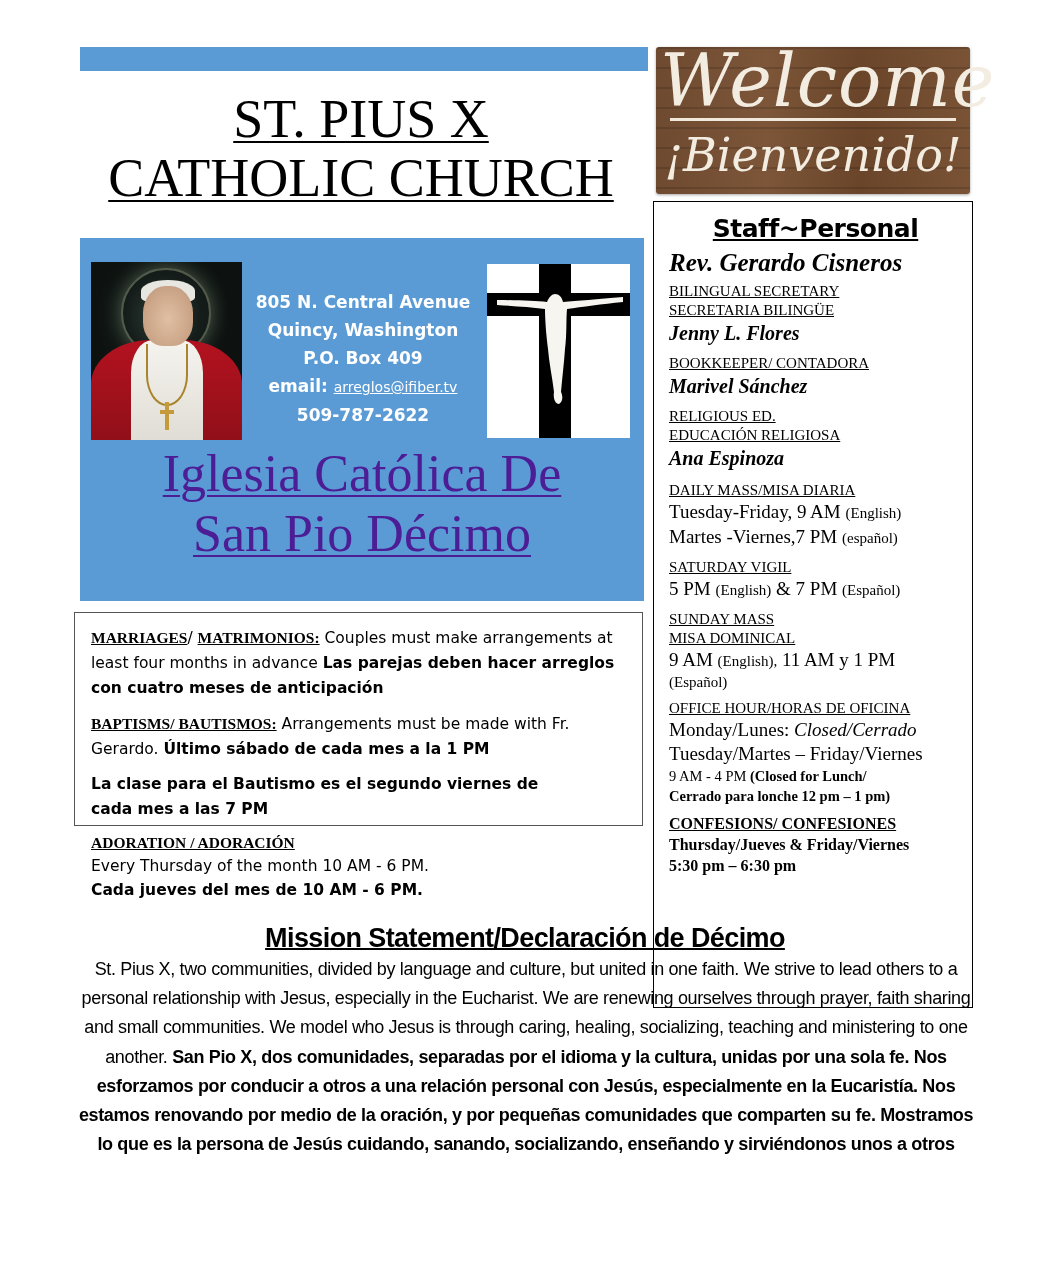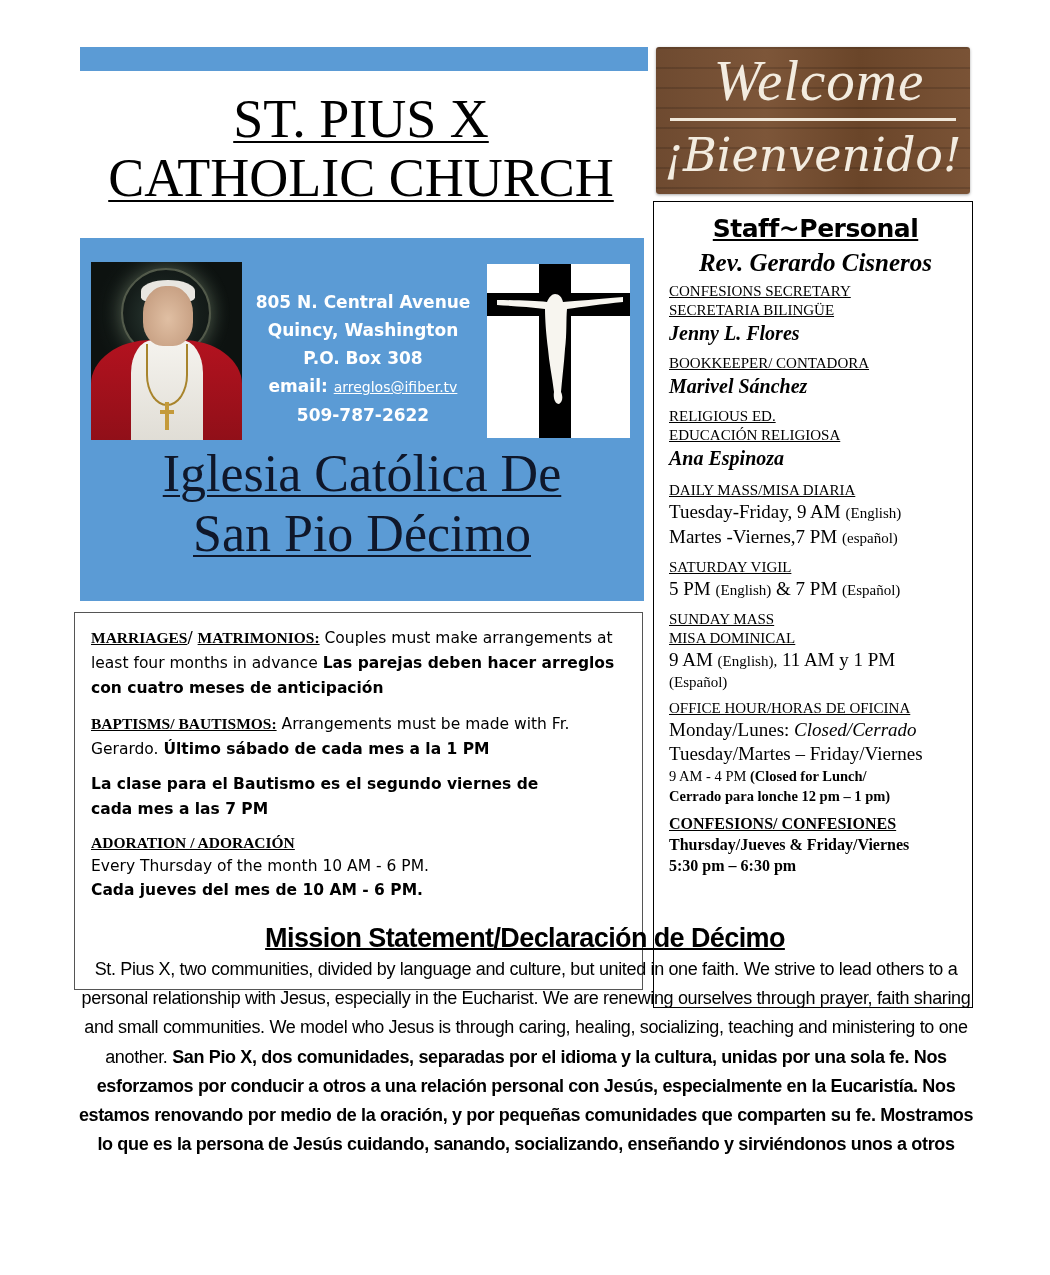--- a/index.html
+++ b/index.html
@@ -16,21 +16,21 @@
     font-family: "Liberation Serif", serif; font-size: 54px; line-height: 59px; text-decoration: underline; }
   .church-title span { text-decoration: underline; text-decoration-thickness: 2px; text-underline-offset: 4px; display: inline-block; }
 
   
   .welcome-sign { left: 656px; top: 47px; width: 314px; height: 147px;
     background:
       repeating-linear-gradient(180deg, rgba(0,0,0,0.14) 0px, rgba(0,0,0,0.14) 2px, transparent 2px, transparent 20px),
       linear-gradient(90deg, #6e4a30 0%, #7d5639 35%, #6a4529 65%, #7a5336 100%);
     border-radius: 3px; box-shadow: 0 1px 3px rgba(0,0,0,0.35); color: #f3ece0;
     font-family: "DejaVu Serif", serif; font-style: italic; text-align: center; }
-  .welcome-line1 { position: absolute; left: 12px; right: 0; top: 2px; font-size: 57px; line-height: 64px; letter-spacing: 1px; font-family: Liberation Serif, serif; }
+  .welcome-line1 { position: absolute; left: 4px; right: 0; top: 2px; font-size: 72px; line-height: 64px; letter-spacing: 1px; }
   .welcome-rule { position: absolute; left: 14px; right: 14px; top: 71px; height: 3px; background: #f0e8da; }
   .welcome-line2 { position: absolute; left: 0; right: 0; top: 76px; font-size: 46px; line-height: 64px; }
 
   
   .blue-panel { left: 80px; top: 238px; width: 564px; height: 363px; background: #5b9bd5; }
   .portrait { position: absolute; left: 11px; top: 24px; width: 151px; height: 178px; overflow: hidden;
     background: radial-gradient(ellipse 45% 40% at 48% 30%, #2f3f38 0%, #151d1a 55%, #0d1210 100%); }
   .portrait .halo { position: absolute; left: 30px; top: 6px; width: 90px; height: 90px; border-radius: 50%;
     border: 2px solid rgba(200,210,170,0.35); box-shadow: 0 0 18px rgba(190,210,170,0.35); }
   .portrait .head { position: absolute; left: 52px; top: 24px; width: 50px; height: 60px; border-radius: 45% 45% 40% 40%;
@@ -50,36 +50,36 @@
   .address { position: absolute; left: 162px; top: 50px; width: 242px; text-align: center; color: #ffffff;
     font-family: "DejaVu Sans", sans-serif; font-weight: bold; font-size: 17px; line-height: 28px; }
   .address .email-link { font-size: 14px; font-weight: normal; text-decoration: underline; }
 
   .crucifix { position: absolute; left: 407px; top: 26px; width: 143px; height: 174px; background: #ffffff; }
   .crucifix .vbar { position: absolute; left: 52px; top: 0; width: 32px; height: 174px; background: #000; }
   .crucifix .hbar { position: absolute; left: 0; top: 29px; width: 143px; height: 23px; background: #000; }
   .crucifix svg { position: absolute; left: 0; top: 0; }
 
   .spanish-title { position: absolute; left: 0; top: 206px; width: 564px; text-align: center;
-    font-family: "Liberation Serif", serif; font-size: 52px; line-height: 60px; color: #0f172a; }
+    font-family: "Liberation Serif", serif; font-size: 52px; line-height: 60px; color: #4c1d95; }
   .spanish-title span { text-decoration: underline; text-decoration-thickness: 2px; text-underline-offset: 4px; display: inline-block; }
 
   
-  .sacraments-box { left: 74px; top: 612px; width: 569px; height: 378px; border: 1px solid #555; padding: 12px 10px 0 16px;
+  .sacraments-box { left: 74px; top: 612px; width: 569px; height: 214px; border: 1px solid #555; padding: 12px 10px 0 16px;
     font-family: "DejaVu Sans", sans-serif; font-size: 15.5px; line-height: 25px; }
   .sacraments-box p { margin-bottom: 10px; }
   .sec-head { font-family: "Liberation Serif", serif; font-weight: bold; font-size: 15.5px; text-decoration: underline; }
   .b { font-weight: bold; }
 
   
   .staff-box { left: 653px; top: 201px; width: 320px; height: 807px; border: 1.5px solid #000; padding: 10px 10px 0 15px;
     font-family: "Liberation Serif", serif; }
   .staff-heading { text-align: center; font-family: "DejaVu Sans", sans-serif; font-weight: bold; font-size: 25px;
     line-height: 34px; text-decoration: underline; letter-spacing: -0.5px; margin-bottom: 2px; }
-  .pastor { font-weight: bold; font-style: italic; font-size: 25px; line-height: 30px; margin-bottom: 4px; text-align: center; }
+  .pastor { font-weight: bold; font-style: italic; font-size: 25px; line-height: 30px; margin-bottom: 4px; }
   .role { font-size: 15px; line-height: 19px; text-decoration: underline; }
   .staff-name { font-weight: bold; font-style: italic; font-size: 20px; line-height: 26px; margin-bottom: 8px; }
   .divider { font-size: 13px; line-height: 10px; color: #555; letter-spacing: -1px; overflow: hidden; white-space: nowrap; }
   .sched-head { font-size: 15px; line-height: 19px; text-decoration: underline; }
   .sched-line { font-size: 19px; line-height: 24px; }
   .sched-line small { font-size: 15px; }
   .sched-block { margin-bottom: 8px; }
   .sched-small { font-size: 14.5px; line-height: 20px; }
   .sched-bold { font-weight: bold; font-size: 16px; line-height: 21px; }
   .sched-head-bold { font-size: 16px; line-height: 20px; font-weight: bold; text-decoration: underline; }
@@ -115,21 +115,21 @@
     <div class="cassock"></div>
     <div class="hair"></div>
     <div class="head"></div>
     <div class="chain"></div>
     <div class="pectoral"></div>
   </div>
 
   <div class="address">
     <div>805 N. Central Avenue</div>
     <div>Quincy, Washington</div>
-    <div>P.O. Box 308</div>
+    <div>P.O. Box 409</div>
     <div><span>email: </span><span class="email-link">arreglos@ifiber.tv</span></div>
     <div>509-787-2622</div>
   </div>
 
   <div class="crucifix">
     <div class="vbar"></div>
     <div class="hbar"></div>
     <svg width="143" height="174" viewBox="0 0 143 174">
       <path d="M10,36 C30,36 48,37 60,38 C62,33 65,30 68,30 C72,30 75,33 76,38 C90,37 110,35 136,33 L136,38 C115,40 95,43 80,45 C79,55 80,70 78,85 C77,100 75,115 74,128 C76,132 76,138 72,140 C68,140 66,134 67,128 C65,112 62,98 61,85 C59,70 58,55 58,45 C42,43 25,42 10,41 Z" fill="#f7f5ef"></path>
     </svg>
@@ -154,21 +154,21 @@
     <div style="line-height:24px;">Every Thursday of the month 10 AM - 6 PM.</div>
     <div class="b" style="line-height:24px;">Cada jueves del mes de 10 AM - 6 PM.</div>
   </div>
 </div>
 
 <div class="abs staff-box">
   <div class="staff-heading">Staff~Personal</div>
   <div class="pastor">Rev. Gerardo Cisneros</div>
 
   <div>
-    <div class="role">CONFESIONS SECRETARY</div>
+    <div class="role">BILINGUAL SECRETARY</div>
     <div class="role">SECRETARIA BILINGÜE</div>
     <div class="staff-name">Jenny L. Flores</div>
   </div>
   <div>
     <div class="role">BOOKKEEPER/ CONTADORA</div>
     <div class="staff-name">Marivel Sánchez</div>
   </div>
   <div>
     <div class="role">RELIGIOUS ED.</div>
     <div class="role">EDUCACIÓN RELIGIOSA</div>

